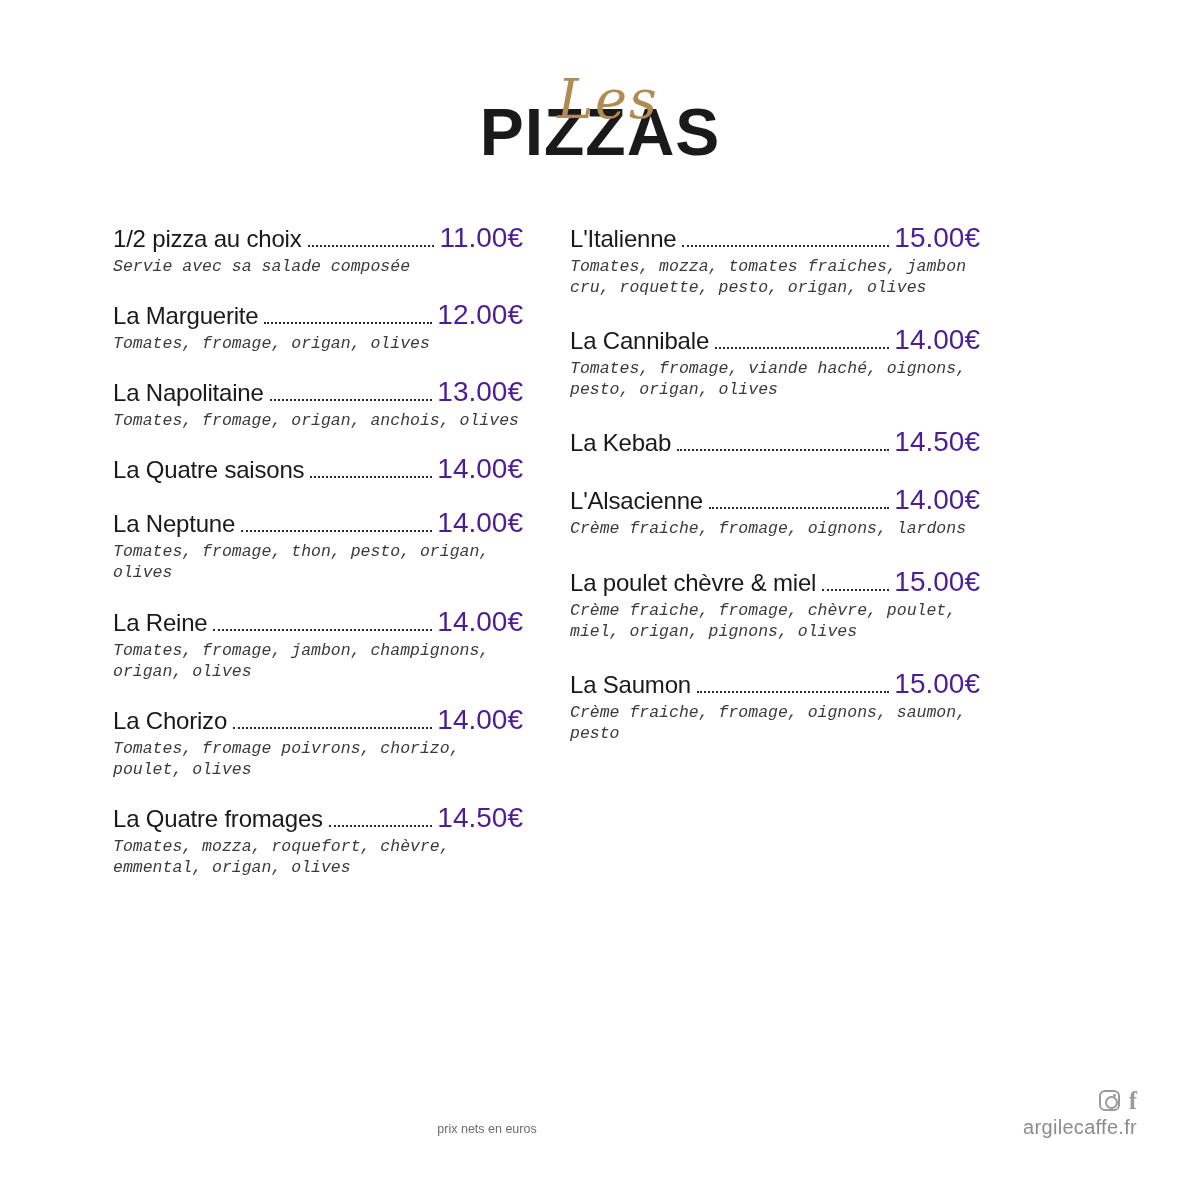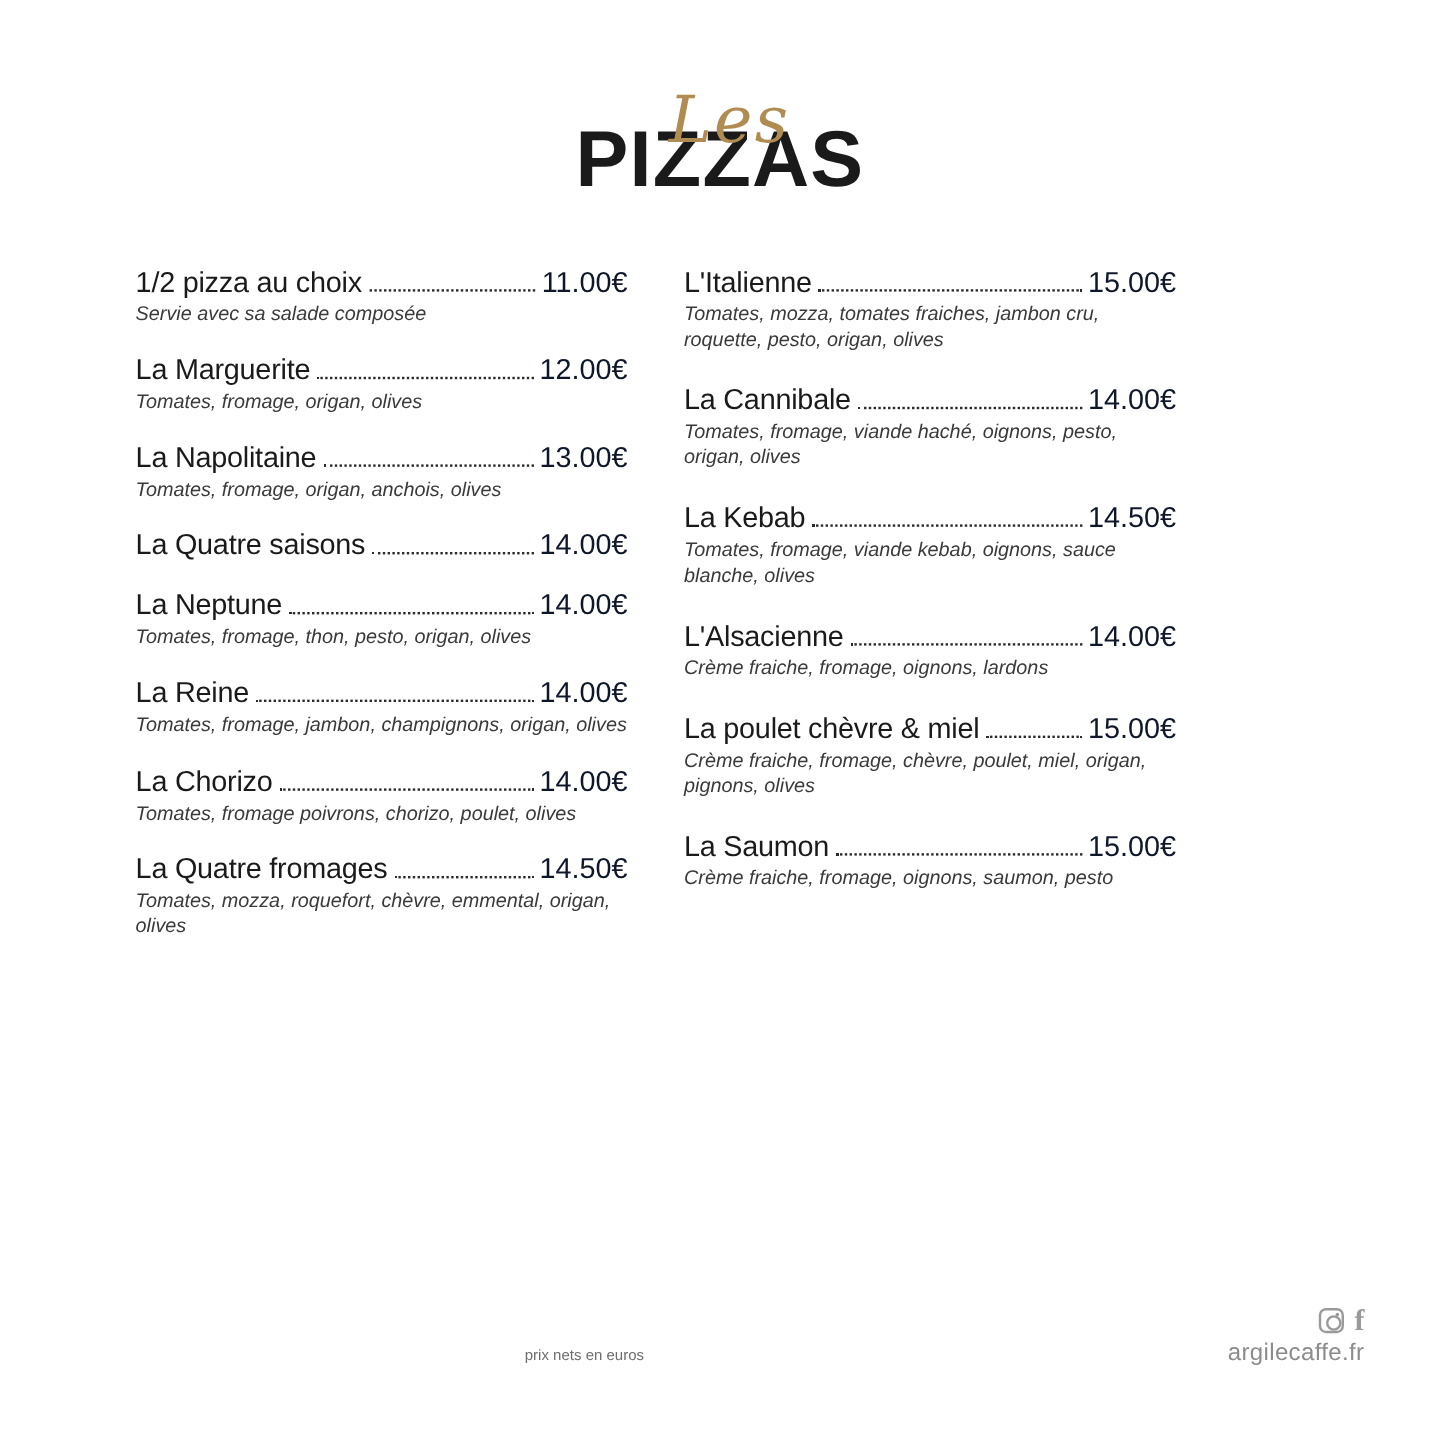--- a/index.html
+++ b/index.html
@@ -80,32 +80,32 @@
     letter-spacing: -0.2px;
   }
   .dots {
     flex: 1 1 auto;
     border-bottom: 2px dotted #2b2b2b;
     margin: 0 5px 6px 6px;
     height: 1px;
     min-width: 10px;
   }
   .item-price {
-    font-size: 24px;
-    color: #0f172a;
+    font-size: 28px;
+    color: #4c1d95;
     white-space: nowrap;
     font-family: "Liberation Sans", sans-serif;
   }
   .item-desc {
     font-size: 16.5px;
     font-style: italic;
     color: #3a3a3a;
     margin-top: 2px;
     line-height: 1.28;
-    font-family: Liberation Sans, sans-serif;
+    font-family: Liberation Mono, monospace;
     max-width: 440px;
   }
 
   
   .col-left .item { margin-bottom: 22px; }
   .col-right .item { margin-bottom: 26px; }
 
   
   .footer-note {
     position: absolute;
@@ -272,21 +272,20 @@
         </div>
         <div class="item-desc">Tomates, fromage, viande haché, oignons, pesto, origan, olives</div>
       </div>
 
       <div class="item">
         <div class="item-line">
           <span class="item-name">La Kebab</span>
           <span class="dots"></span>
           <span class="item-price">14.50€</span>
         </div>
-        <div class="item-desc">Tomates, fromage, viande kebab, oignons, sauce blanche,  olives</div>
       </div>
 
       <div class="item">
         <div class="item-line">
           <span class="item-name">L'Alsacienne</span>
           <span class="dots"></span>
           <span class="item-price">14.00€</span>
         </div>
         <div class="item-desc">Crème fraiche, fromage, oignons, lardons</div>
       </div>

